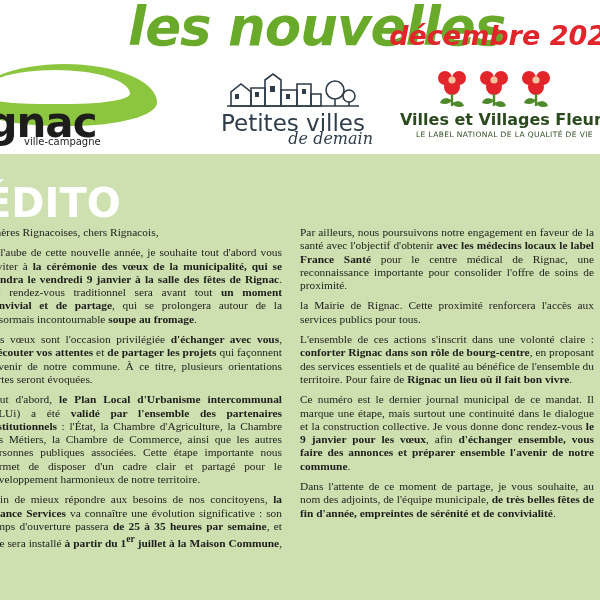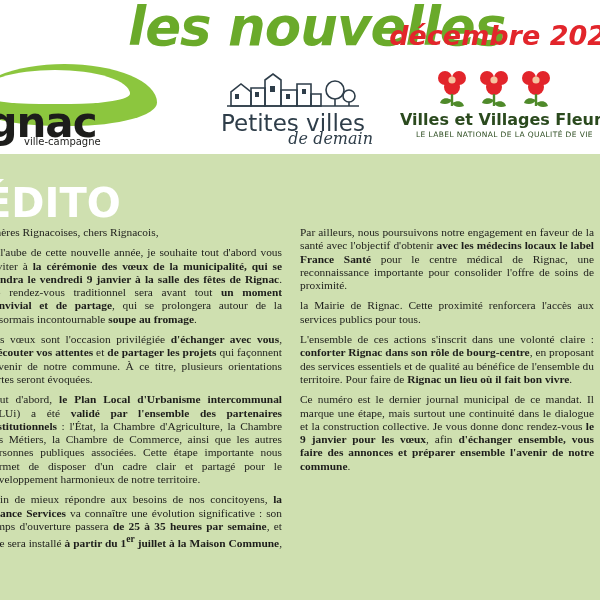--- a/index.html
+++ b/index.html
@@ -328,15 +328,16 @@
       <p>À l'aube de cette nouvelle année, je souhaite tout d'abord vous inviter à <b>la cérémonie des vœux de la municipalité, qui se tiendra le vendredi 9 janvier à la salle des fêtes de Rignac</b>. Ce rendez-vous traditionnel sera avant tout <b>un moment convivial et de partage</b>, qui se prolongera autour de la désormais incontournable <b>soupe au fromage</b>.</p>
       <p>Les vœux sont l'occasion privilégiée <b>d'échanger avec vous</b>, <b>d'écouter vos attentes</b> et <b>de partager les projets</b> qui façonnent l'avenir de notre commune. À ce titre, plusieurs orientations fortes seront évoquées.</p>
       <p>Tout d'abord, <b>le Plan Local d'Urbanisme intercommunal</b> (PLUi) a été <b>validé par l'ensemble des partenaires institutionnels</b> : l'État, la Chambre d'Agriculture, la Chambre des Métiers, la Chambre de Commerce, ainsi que les autres personnes publiques associées. Cette étape importante nous permet de disposer d'un cadre clair et partagé pour le développement harmonieux de notre territoire.</p>
       <p>Afin de mieux répondre aux besoins de nos concitoyens, <b>la France Services</b> va connaître une évolution significative : son temps d'ouverture passera <b>de 25 à 35 heures par semaine</b>, et elle sera installé <b>à partir du 1<sup>er</sup> juillet à la Maison Commune</b>, à</p>
     </div>
     <div class="col right">
       <p>Par ailleurs, nous poursuivons notre engagement en faveur de la santé avec l'objectif d'obtenir <b>avec les médecins locaux le label France Santé</b> pour le centre médical de Rignac, une reconnaissance importante  pour consolider l'offre de soins de proximité.</p>
       <p>la Mairie de Rignac. Cette proximité renforcera l'accès aux services publics pour tous.</p>
       <p>L'ensemble de ces actions s'inscrit dans une volonté claire : <b>conforter Rignac dans son rôle de bourg-centre</b>, en proposant des services essentiels et de qualité au bénéfice de l'ensemble du territoire. Pour faire de <b>Rignac un lieu où il fait bon vivre</b>.</p>
       <p>Ce numéro est le dernier journal municipal de ce mandat. Il marque une étape, mais surtout une continuité dans le dialogue et la construction collective. Je vous donne donc rendez-vous <b>le 9 janvier pour les vœux</b>, afin <b>d'échanger ensemble, vous faire des annonces et préparer ensemble l'avenir de notre commune</b>.</p>
+      <p>Dans l'attente de ce moment de partage, je vous souhaite, au nom des adjoints, de l'équipe municipale, <b>de très belles fêtes de fin d'année, empreintes de sérénité et de convivialité</b>.</p>
     </div>
   </div>
 </div>
 
 </body></html>

